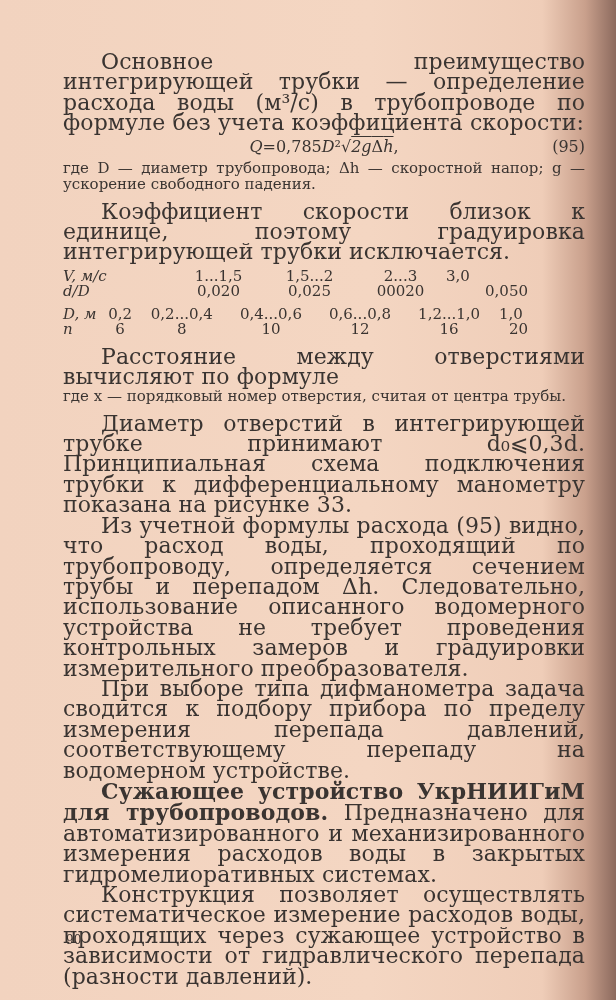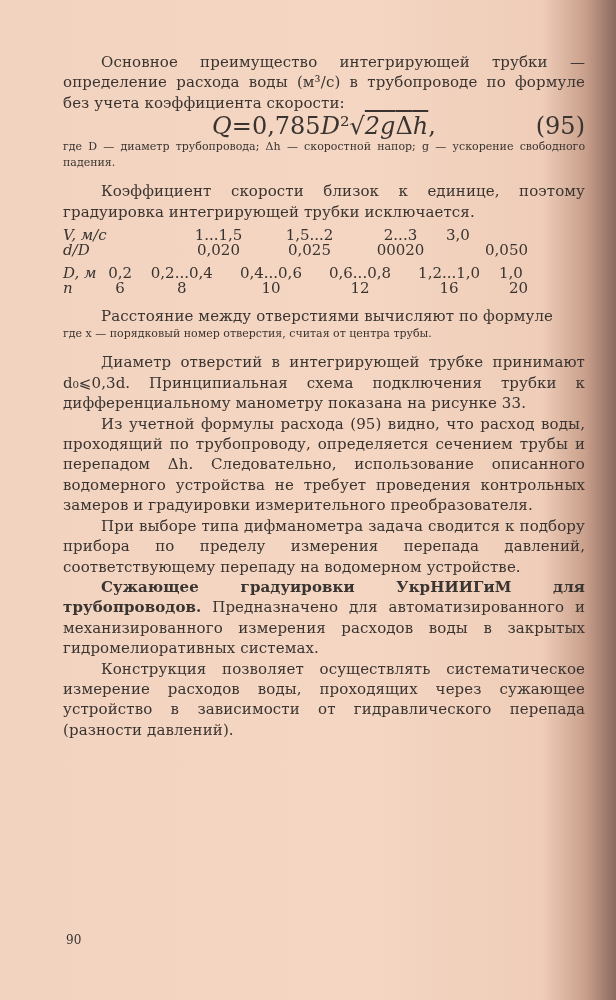--- a/index.html
+++ b/index.html
@@ -1,23 +1,23 @@
 <!DOCTYPE html>
 <html><head>
 <meta charset="utf-8">
 <style>
   html,body{margin:0;padding:0;}
   body{width:616px;height:1000px;overflow:hidden;
     background:linear-gradient(90deg,#f2d3bf 0%,#f4d6c2 60%,#efcdb8 88%,#c9a08c 95%,#8c6a5e 100%);
     font-family:"DejaVu Serif","Liberation Serif",serif;color:#3a3431;position:relative;}
   .page{position:absolute;left:63px;top:52px;width:522px;}
-  .p{font-size:15px;line-height:20.4px;text-align:justify;margin:0;letter-spacing:0.1px;}
+  .p{font-size:22px;line-height:20.4px;text-align:justify;margin:0;letter-spacing:0.1px;}
   .ind{text-indent:38px;}
-  .small{font-size:11px;line-height:16px;text-align:justify;margin:0;}
-  .formula{position:relative;font-size:24px;height:26px;line-height:26px;}
+  .small{font-size:15px;line-height:16px;text-align:justify;margin:0;}
+  .formula{position:relative;font-size:16px;height:26px;line-height:26px;}
   .formula .f{position:absolute;left:0;right:0;text-align:center;}
   .formula .num{position:absolute;right:0;}
   i{font-style:italic;}
   b{font-weight:bold;}
   table{border-collapse:collapse;font-size:15px;width:465px;}
   td{padding:0;line-height:15px;text-align:center;}
   td.l{text-align:left;font-style:italic;}
   .pageno{position:absolute;left:66px;top:933px;font-size:12px;}
   .gap{height:10px;}
 </style>
@@ -75,16 +75,16 @@
     </tr>
   </tbody>
     </table>
   <div style="height:10px"></div>
   <p class="p ind">Расстояние между отверстиями вычисляют по формуле</p>
   <p class="small">где x — порядковый номер отверстия, считая от центра трубы.</p>
   <div class="gap"></div>
   <p class="p ind">Диаметр отверстий в интегрирующей трубке принимают d₀⩽0,3d. Принципиальная схема подключения трубки к дифференциальному манометру показана на рисунке 33.</p>
   <p class="p ind">Из учетной формулы расхода (95) видно, что расход воды, проходящий по трубопроводу, определяется сечением трубы и перепадом Δh. Следовательно, использование описанного водомерного устройства не требует проведения контрольных замеров и градуировки измерительного преобразователя.</p>
   <p class="p ind">При выборе типа дифманометра задача сводится к подбору прибора по пределу измерения перепада давлений, соответствующему перепаду на водомерном устройстве.</p>
-  <p class="p ind"><b>Сужающее градуировки УкрНИИГиМ для трубопроводов.</b><span> Предназначено для автоматизированного и механизированного измерения расходов воды в закрытых гидромелиоративных системах.</span></p>
+  <p class="p ind"><b>Сужающее устройство УкрНИИГиМ для трубопроводов.</b><span> Предназначено для автоматизированного и механизированного измерения расходов воды в закрытых гидромелиоративных системах.</span></p>
   <p class="p ind">Конструкция позволяет осуществлять систематическое измерение расходов воды, проходящих через сужающее устройство в зависимости от гидравлического перепада (разности давлений).</p>
 </div>
 <div class="pageno">90</div>
 
 </body></html>

